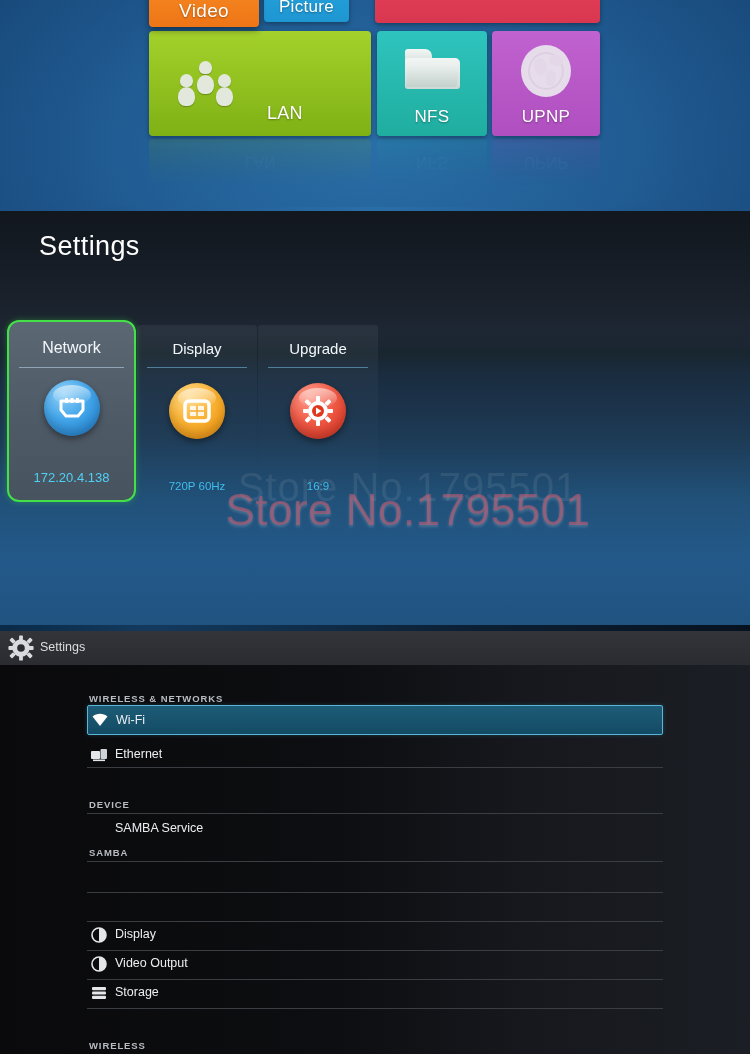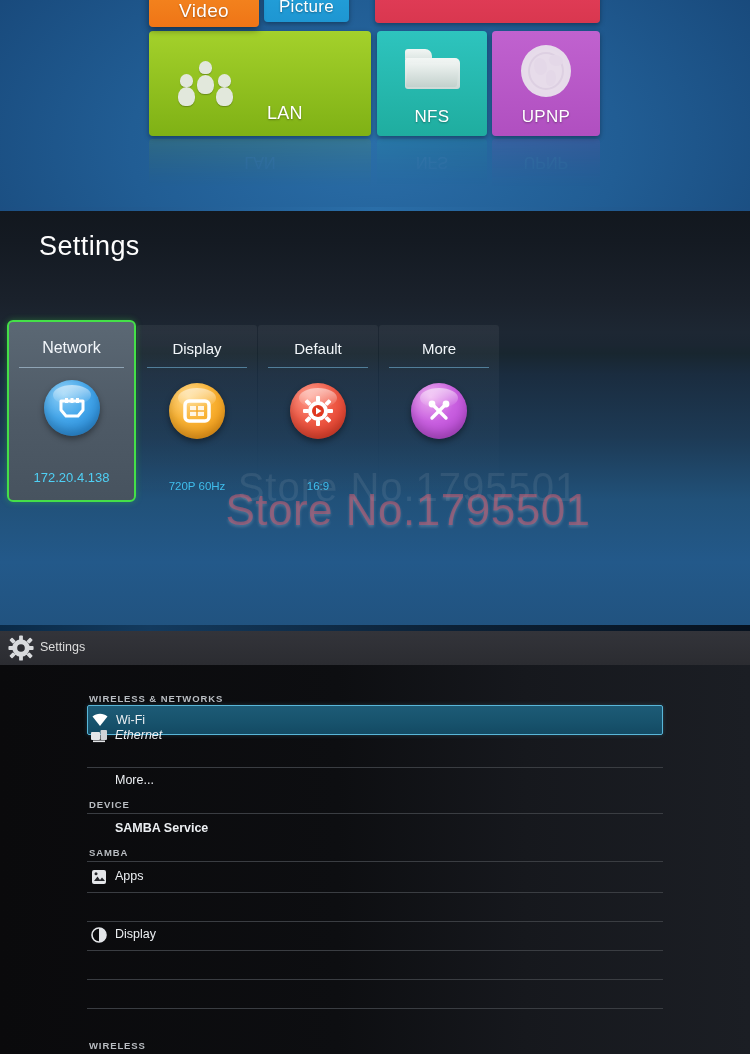--- a/index.html
+++ b/index.html
@@ -94,21 +94,21 @@
   .tab{ position:relative; width:120px; margin-right:1px;
         background:linear-gradient(180deg,rgba(255,255,255,.055),rgba(255,255,255,.015) 55%,rgba(255,255,255,0));
         border-radius:3px; }
   .tab.first{ width:129px; }
   .tab .ttl{ position:absolute; left:0; right:0; top:15px; text-align:center;
              color:#f2f6fa; font-size:15px; }
   .tab .uline{ position:absolute; left:10px; right:10px; top:42px; height:1px;
                background:rgba(120,190,225,.55); }
   .tab .tval{ position:absolute; left:0; right:0; bottom:10px; text-align:center;
               color:#3fbdec; font-size:11.5px; white-space:nowrap; overflow:hidden; }
-  .tab.selected{ border:2px solid #44e048; border-radius:6px;
+  .tab.selected{ border:2px solid #44e048; border-radius:12px;
         background:linear-gradient(180deg,#5b6874,#4e5a66 55%,#47535f);
         box-shadow:0 0 6px rgba(60,220,70,.35); margin-top:-5px; height:182px; }
   .tab.selected .ttl{ top:17px; font-size:16px; }
   .tab.selected .uline{ top:45px; background:rgba(175,200,220,.65); }
   .tab.selected .tval{ bottom:15px; font-size:13px; color:#4fd0f5; }
 
   .ico{ position:absolute; left:50%; top:58px; margin-left:-28px; width:56px; height:56px;
         border-radius:50%; box-shadow:0 3px 6px rgba(0,0,0,.4), inset 0 -6px 10px rgba(0,0,0,.18); }
   .ico::before{ content:""; position:absolute; left:9px; top:5px; width:38px; height:20px;
         border-radius:50%; background:linear-gradient(rgba(255,255,255,.55),rgba(255,255,255,0)); }
@@ -240,21 +240,21 @@
             <rect x="3" y="3" width="24" height="20" rx="4" fill="none" stroke="#fff" stroke-width="3.5"></rect>
             <rect x="8" y="8" width="14" height="10" fill="#fff" opacity=".85"></rect>
             <line x1="15" y1="8" x2="15" y2="18" stroke="#f5a623" stroke-width="1.4"></line>
             <line x1="8" y1="13" x2="22" y2="13" stroke="#f5a623" stroke-width="1.4"></line>
           </svg>
       </span>
       <span class="tval">720P 60Hz</span>
     </div>
 
     <div class="tab">
-      <span class="ttl">Default</span>
+      <span class="ttl">Upgrade</span>
       <span class="uline"></span>
       <span class="ico ico-play">
         <svg width="30" height="30" viewBox="0 0 30 30">
             <g fill="#fff">
               <circle cx="15" cy="15" r="10"></circle>
               <g>
           <rect x="13" y="0" width="4" height="6" rx="1"></rect>
                 <rect x="13" y="24" width="4" height="6" rx="1"></rect>
           <rect x="0" y="13" width="6" height="4" rx="1"></rect>
                 <rect x="24" y="13" width="6" height="4" rx="1"></rect>
@@ -266,35 +266,20 @@
             </g>
             <circle cx="15" cy="15" r="6" fill="#e0381f"></circle>
             <path d="M13 11.5l5.5 3.5L13 18.5z" fill="#fff"></path>
           </svg>
       </span>
       <span class="tval">16:9</span>
     </div>
 
 
 
-    <div class="tab">
-      <span class="ttl">More</span>
-      <span class="uline"></span>
-      <span class="ico ico-more">
-        <svg width="30" height="30" viewBox="0 0 30 30">
-            <g stroke="#fff" stroke-width="3.4" stroke-linecap="round">
-              <line x1="8" y1="8" x2="22" y2="22"></line>
-              <line x1="22" y1="8" x2="8" y2="22"></line>
-            </g>
-            <circle cx="8" cy="8" r="3.4" fill="#fff"></circle>
-            <circle cx="22" cy="8" r="3.4" fill="#fff"></circle>
-          </svg>
-      </span>
-      <span class="tval"></span>
-    </div>
 
   </div>
 </div>
 
 <div id="android">
   <div id="and-top-strip"></div>
 
   <div id="and-bar">
     <span class="gear">
       <svg width="26" height="26" viewBox="0 0 30 30">
@@ -322,72 +307,80 @@
 
     <div class="row" id="row-wifi" style="top:40px;">
       <span class="ricon">
         <svg width="18" height="18" viewBox="0 0 18 18">
             <path d="M1.5 5.5C3.7 3.6 6.2 2.7 9 2.7s5.3.9 7.5 2.8L9 15z" fill="#fff"></path>
           </svg>
       </span>
       <span class="rlabel">Wi-Fi</span>
     </div>
 
-    <div class="row" style="top:57px;font-style:italic;">
+    <div class="row" style="top:76px;">
       <span class="ricon">
         <svg width="18" height="18" viewBox="0 0 18 18">
             <rect x="1" y="5" width="9" height="8" rx="1" fill="#e4e6e9"></rect>
             <rect x="10.5" y="3" width="6.5" height="10" rx="1" fill="#cfd2d6"></rect>
             <rect x="3" y="13.5" width="12" height="1.6" fill="#e4e6e9"></rect>
           </svg>
       </span>
       <span class="rlabel">Ethernet</span>
     </div>
     <div class="rowdiv" style="top:102px;"></div>
 
-    <div class="row noicon" style="top:102px;">
-      <span class="rlabel">More...</span>
-    </div>
 
     <div class="hdr" style="top:134px;">DEVICE</div>
     <div class="rowdiv" style="top:148px;"></div>
 
-    <div class="row noicon" style="top:150px;font-weight:bold;">
+    <div class="row noicon" style="top:150px;">
       <span class="rlabel">SAMBA Service</span>
     </div>
 
     <div class="hdr" style="top:182px;">SAMBA</div>
     <div class="rowdiv" style="top:196px;"></div>
 
-    <div class="row" style="top:198px;">
-      <span class="ricon">
-        <svg width="18" height="18" viewBox="0 0 18 18">
-            <rect x="2" y="2" width="14" height="14" rx="2" fill="#e4e6e9"></rect>
-            <path d="M4 13l3.5-4.5L10 12l2-2.5 3 3.5z" fill="#27282c"></path>
-            <circle cx="6" cy="5.8" r="1.5" fill="#27282c"></circle>
-          </svg>
-      </span>
-      <span class="rlabel">Apps</span>
-    </div>
     <div class="rowdiv" style="top:227px;"></div>
 
     <div class="rowdiv" style="top:256px;"></div>
 
     <div class="row" style="top:256px;">
       <span class="ricon">
         <svg width="18" height="18" viewBox="0 0 18 18">
             <circle cx="9" cy="9" r="7" fill="none" stroke="#e4e6e9" stroke-width="1.6"></circle>
             <path d="M9 2a7 7 0 0 1 0 14z" fill="#e4e6e9"></path>
           </svg>
       </span>
       <span class="rlabel">Display</span>
     </div>
     <div class="rowdiv" style="top:285px;"></div>
 
+    <div class="row" style="top:285px;">
+      <span class="ricon">
+        <svg width="18" height="18" viewBox="0 0 18 18">
+            <circle cx="9" cy="9" r="7" fill="none" stroke="#e4e6e9" stroke-width="1.6"></circle>
+            <path d="M9 2a7 7 0 0 1 0 14z" fill="#e4e6e9"></path>
+          </svg>
+      </span>
+      <span class="rlabel">Video Output</span>
+    </div>
     <div class="rowdiv" style="top:314px;"></div>
 
+    <div class="row" style="top:314px;">
+      <span class="ricon">
+        <svg width="18" height="18" viewBox="0 0 18 18">
+            <g fill="#e4e6e9">
+              <rect x="2" y="3" width="14" height="3.2" rx="1"></rect>
+              <rect x="2" y="7.4" width="14" height="3.2" rx="1"></rect>
+              <rect x="2" y="11.8" width="14" height="3.2" rx="1"></rect>
+            </g>
+          </svg>
+      </span>
+      <span class="rlabel">Storage</span>
+    </div>
     <div class="rowdiv" style="top:343px;"></div>
 
 
     <div class="hdr" style="top:375px;">WIRELESS</div>
 
   </div>
 </div>
 
 </body></html>

